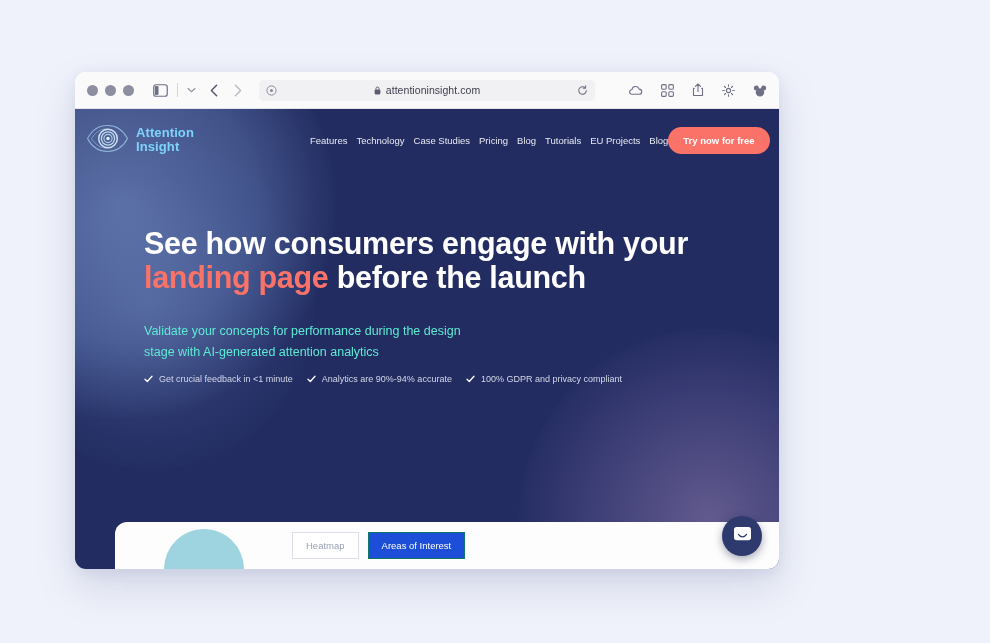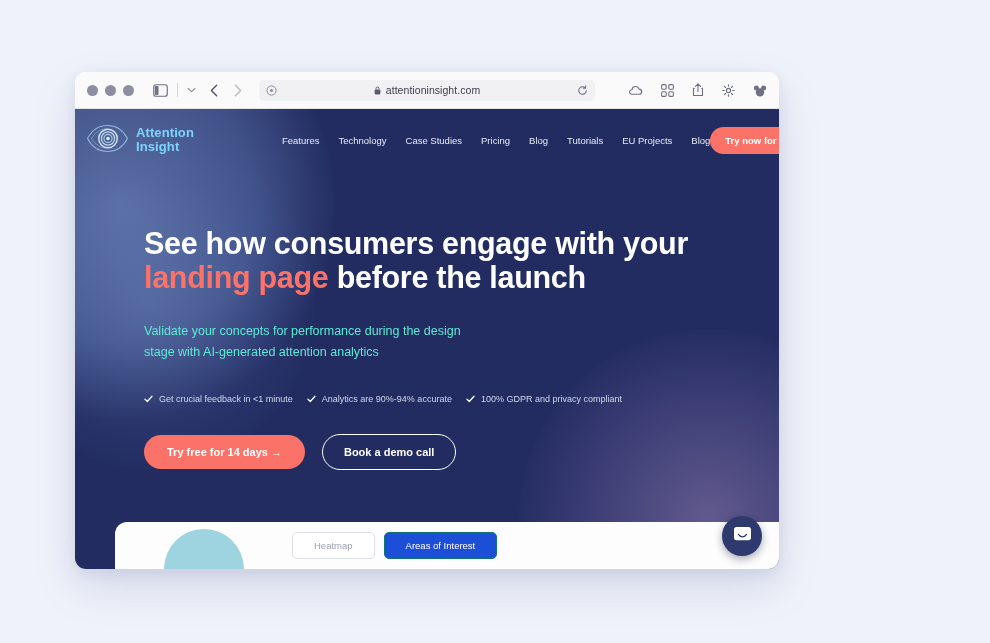--- a/index.html
+++ b/index.html
@@ -142,22 +142,22 @@
   .logo-text {
     color: #7dd3fc;
     font-size: 13px;
     font-weight: bold;
     line-height: 1.08;
     letter-spacing: 0.1px;
   }
   .nav-links {
     display: flex;
     align-items: center;
-    gap: 19px;
-    margin-left: 88px;
+    gap: 9px;
+    margin-left: 116px;
   }
   .nav-links a {
     color: #e8eaf4;
     font-size: 9.5px;
     text-decoration: none;
     white-space: nowrap;
   }
   .nav-cta {
     margin-left: auto;
     background: #fa7268;
@@ -187,21 +187,21 @@
   }
   .hero h1 .accent { color: #fa7268; }
   .hero .sub {
     margin-top: 26px;
     color: #5eead4;
     font-size: 12.5px;
     line-height: 1.66;
     max-width: 420px;
   }
   .features {
-    margin-top: 32px;
+    margin-top: 12px;
     display: flex;
     align-items: center;
     gap: 14px;
   }
   .feature {
     display: flex;
     align-items: center;
     gap: 6px;
     color: #d3d8ea;
     font-size: 9px;
@@ -262,22 +262,22 @@
   .preview-tabs {
     position: absolute;
     left: 177px;
     top: 10px;
     display: flex;
     align-items: center;
     gap: 9px;
   }
   .tab-chip {
     font-size: 9.5px;
-    border-radius: 5px;
-    padding: 7px 21px;
+    border-radius: 0;
+    padding: 7px 13px;
     white-space: nowrap;
     cursor: pointer;
   }
   .tab-chip.inactive {
     background: #ffffff;
     color: #9aa2b4;
     border: 1px solid #dcdfe7;
   }
   .tab-chip.active {
     background: #1d4ed8;
@@ -473,24 +473,20 @@
         <div class="feature">
           <span class="check">
             <svg width="9" height="8" viewBox="0 0 9 8" fill="none">
               <path d="M1 4.2L3.3 6.5L8 1.2" stroke="#ffffff" stroke-width="1.3" stroke-linecap="round" stroke-linejoin="round"></path>
             </svg>
           </span>
           <span>100% GDPR and privacy compliant</span>
         </div>
       </div>
 
-      <div class="hero-buttons">
-        <button class="btn-primary">Try free for 14 days →</button>
-        <button class="btn-outline">Book a demo call</button>
-      </div>
     </div>
 
     <div class="preview-panel">
       <div class="preview-circle"></div>
       <div class="preview-tabs">
         <div class="tab-chip inactive">Heatmap</div>
         <div class="tab-chip active">Areas of Interest</div>
       </div>
     </div>
 

